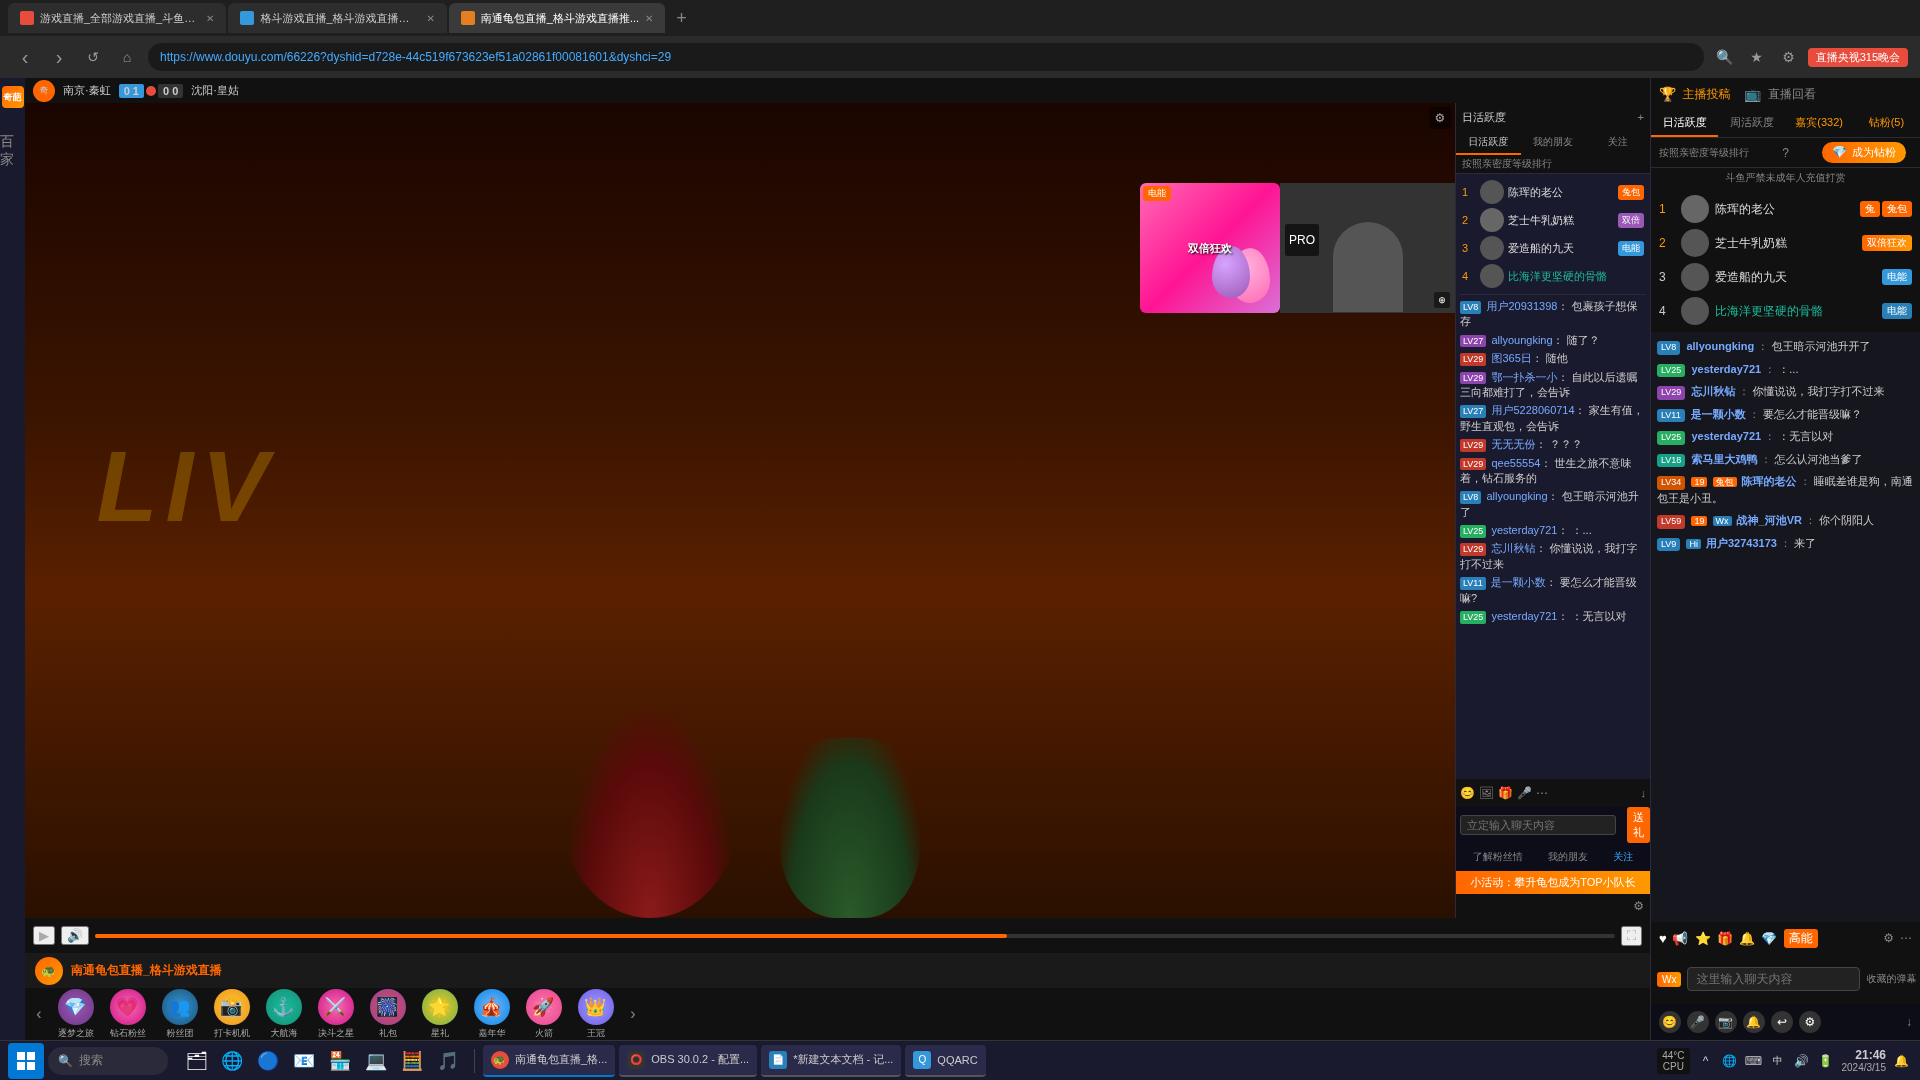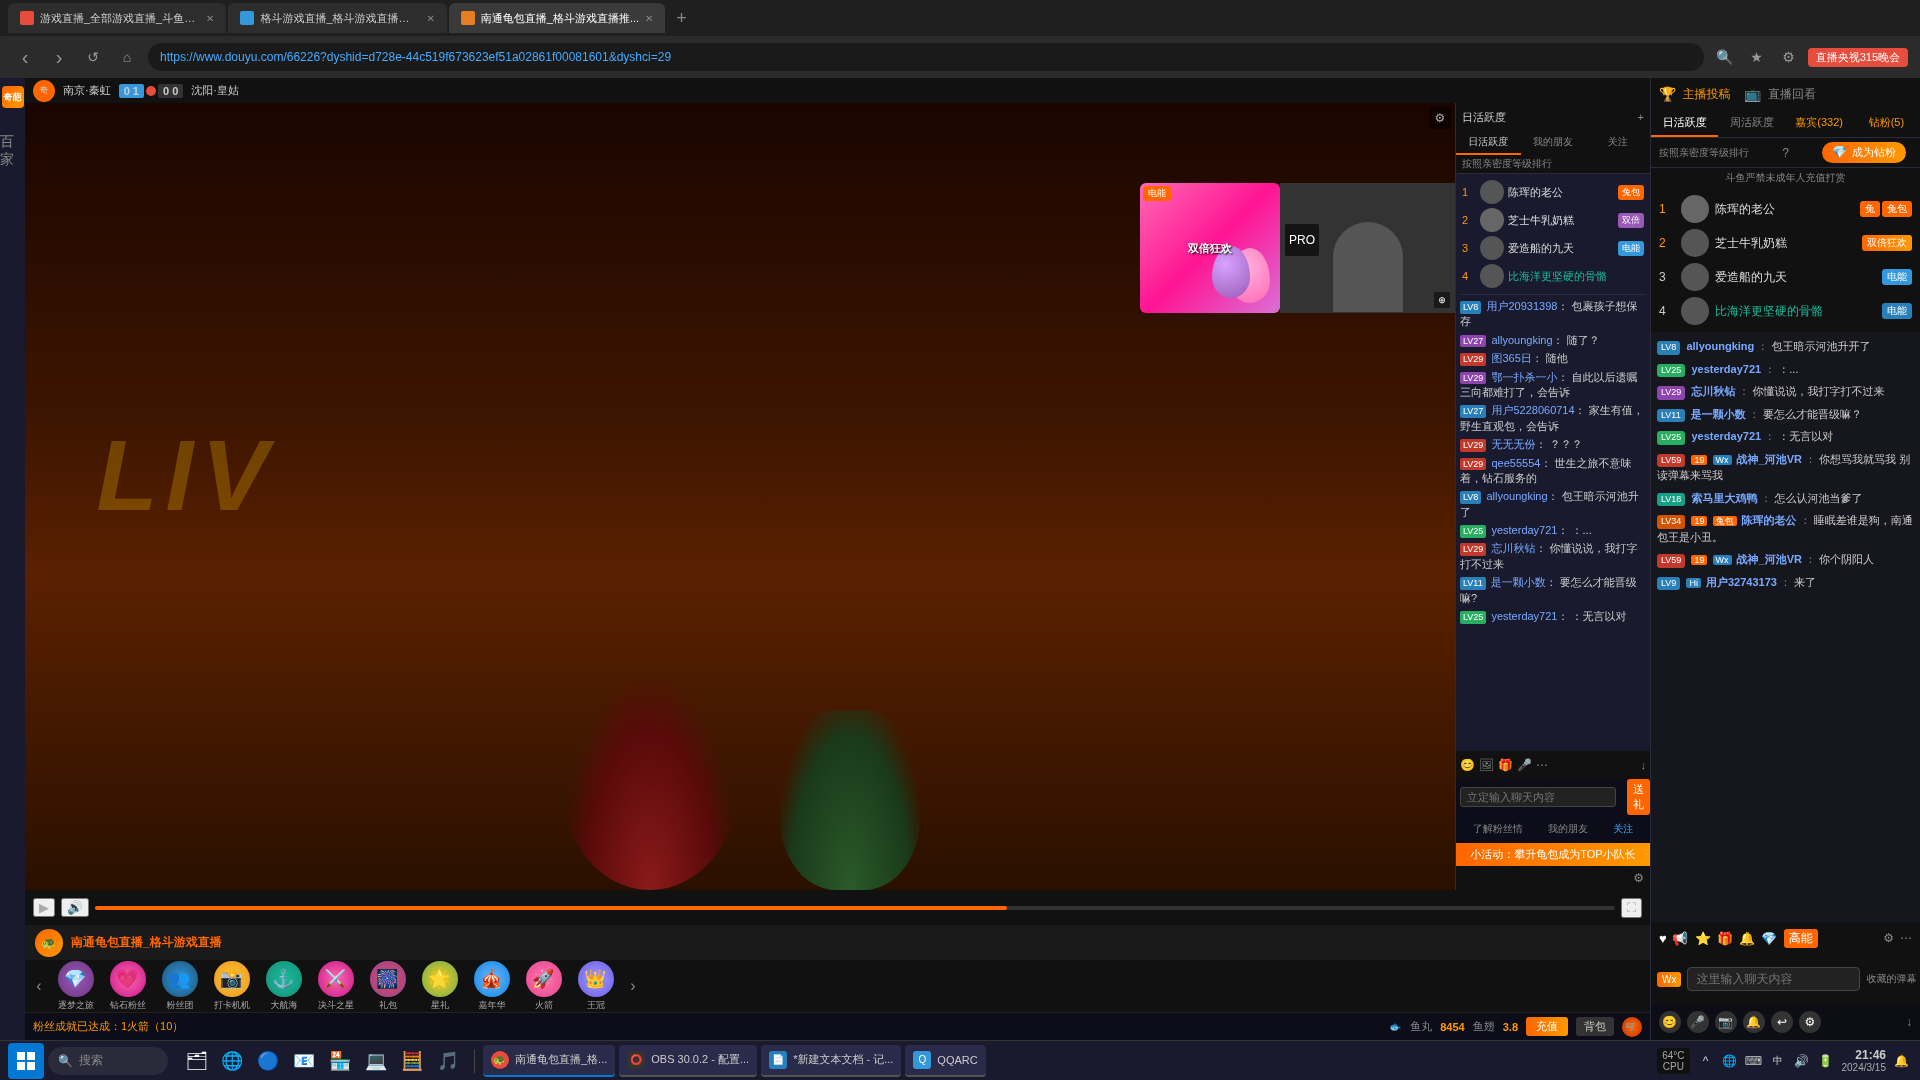--- a/index.html
+++ b/index.html
@@ -426,32 +426,20 @@
         <div class="gift-img" style="background:radial-gradient(circle,#fd79a8,#e84393);">🚀</div>
         <span class="gift-name">火箭</span>
       </div>
       <div class="gift-item">
         <div class="gift-img" style="background:radial-gradient(circle,#a29bfe,#6c5ce7);">👑</div>
         <span class="gift-name">王冠</span>
       </div>
       <div class="gift-arrow">›</div>
     </div>
 
-    <div class="bottom-info">
-      <span class="bi-notice">粉丝成就已达成：1火箭（10）</span>
-      <div style="flex:1;"></div>
-      <span style="font-size:10px;color:#aaa;">🐟</span>
-      <span>鱼丸</span>
-      <span style="color:#ff9900;font-weight:bold;">8454</span>
-      <span>鱼翅</span>
-      <span style="color:#ff9900;font-weight:bold;">3.8</span>
-      <button class="recharge-btn">充值</button>
-      <button class="backpack-btn">背包</button>
-      <span style="width:20px;height:20px;background:radial-gradient(circle,#ff6600,#cc3300);border-radius:50%;display:inline-flex;align-items:center;justify-content:center;font-size:10px;cursor:pointer;">🛒</span>
-    </div>
 
   </div>
 
   <div class="right-chat">
 
     <div class="rc-header">
       <div style="display:flex;align-items:center;gap:6px;">
         <span style="font-size:14px;">🏆</span>
         <span style="font-size:12px;color:#ff9900;cursor:pointer;">主播投稿</span>
         <span style="font-size:14px;margin-left:8px;">📺</span>
@@ -532,28 +520,20 @@
         <span class="rc-lv rc-lv-11">LV11</span>
         <span class="rc-name">是一颗小数</span>
         <span class="rc-colon">：</span>
         <span class="rc-text">要怎么才能晋级嘛？</span>
       </div>
       <div class="rc-msg">
         <span class="rc-lv rc-lv-25">LV25</span>
         <span class="rc-name">yesterday721</span>
         <span class="rc-colon">：</span>
         <span class="rc-text">：无言以对</span>
-      </div>
-      <div class="rc-msg">
-        <span class="rc-lv rc-lv-59">LV59</span>
-        <span style="background:#ff6600;color:#fff;padding:0 3px;border-radius:2px;font-size:9px;margin-right:2px;">19</span>
-        <span style="background:#2980b9;color:#fff;padding:0 3px;border-radius:2px;font-size:9px;margin-right:2px;">Wx</span>
-        <span class="rc-name">战神_河池VR</span>
-        <span class="rc-colon">：</span>
-        <span class="rc-text">你想骂我就骂我 别读弹幕来骂我</span>
       </div>
       <div class="rc-msg">
         <span class="rc-lv rc-lv-18">LV18</span>
         <span class="rc-name">索马里大鸡鸭</span>
         <span class="rc-colon">：</span>
         <span class="rc-text">怎么认河池当爹了</span>
       </div>
       <div class="rc-msg">
         <span class="rc-lv rc-lv-34">LV34</span>
         <span style="background:#ff6600;color:#fff;padding:0 3px;border-radius:2px;font-size:9px;margin-right:2px;">19</span>
@@ -654,21 +634,21 @@
     <span>*新建文本文档 - 记...</span>
   </div>
   <div class="taskbar-open-app" style="border-bottom-color:#555;">
     <div class="app-icon-circle app-icon-qq">Q</div>
     <span>QQARC</span>
   </div>
 
   <div class="taskbar-right">
 
     <div class="cpu-temp">
-      <span>64°C</span>
+      <span>44°C</span>
       <span>CPU</span>
     </div>
 
     <div class="notif-icons">
       <div class="notif-icon-item">^</div>
       <div class="notif-icon-item">🌐</div>
       <div class="notif-icon-item">⌨</div>
       <div class="notif-icon-item" style="font-size:10px;">中</div>
       <div class="notif-icon-item">🔊</div>
       <div class="notif-icon-item">🔋</div>

